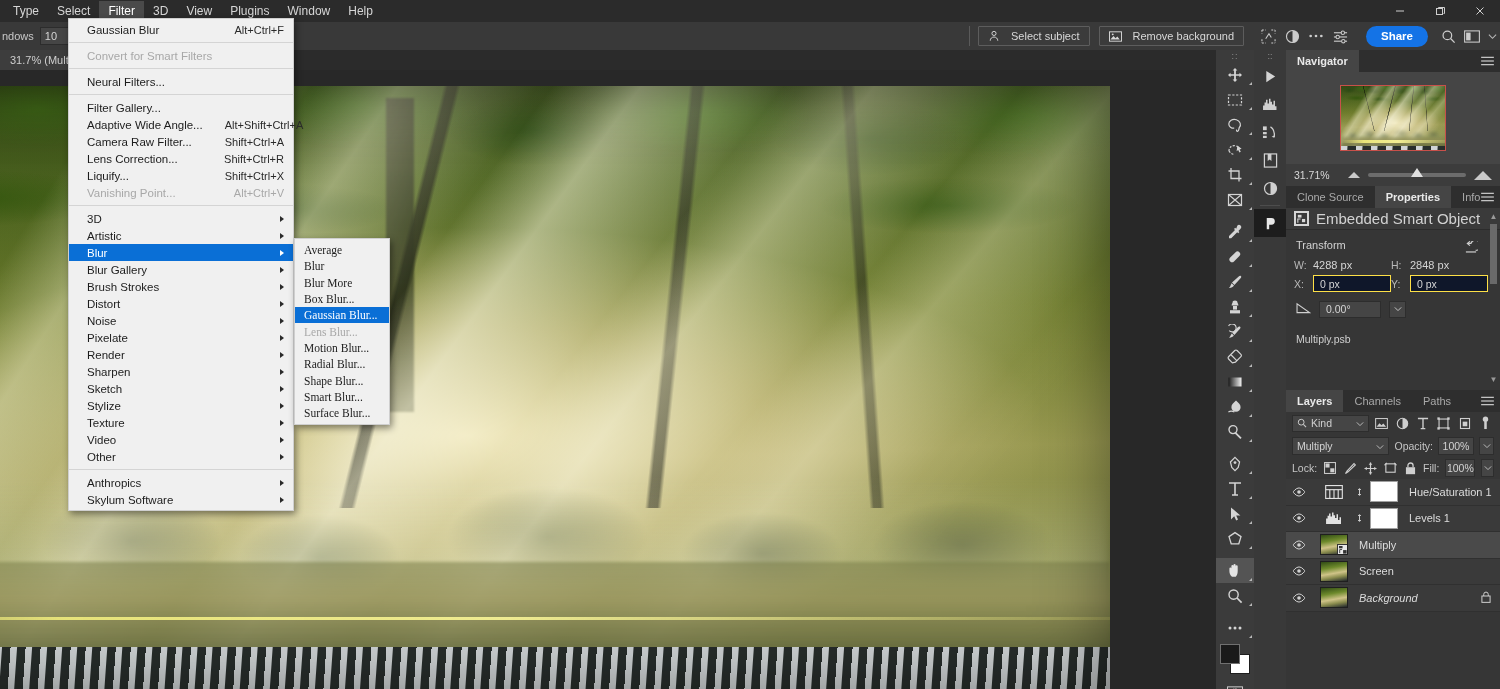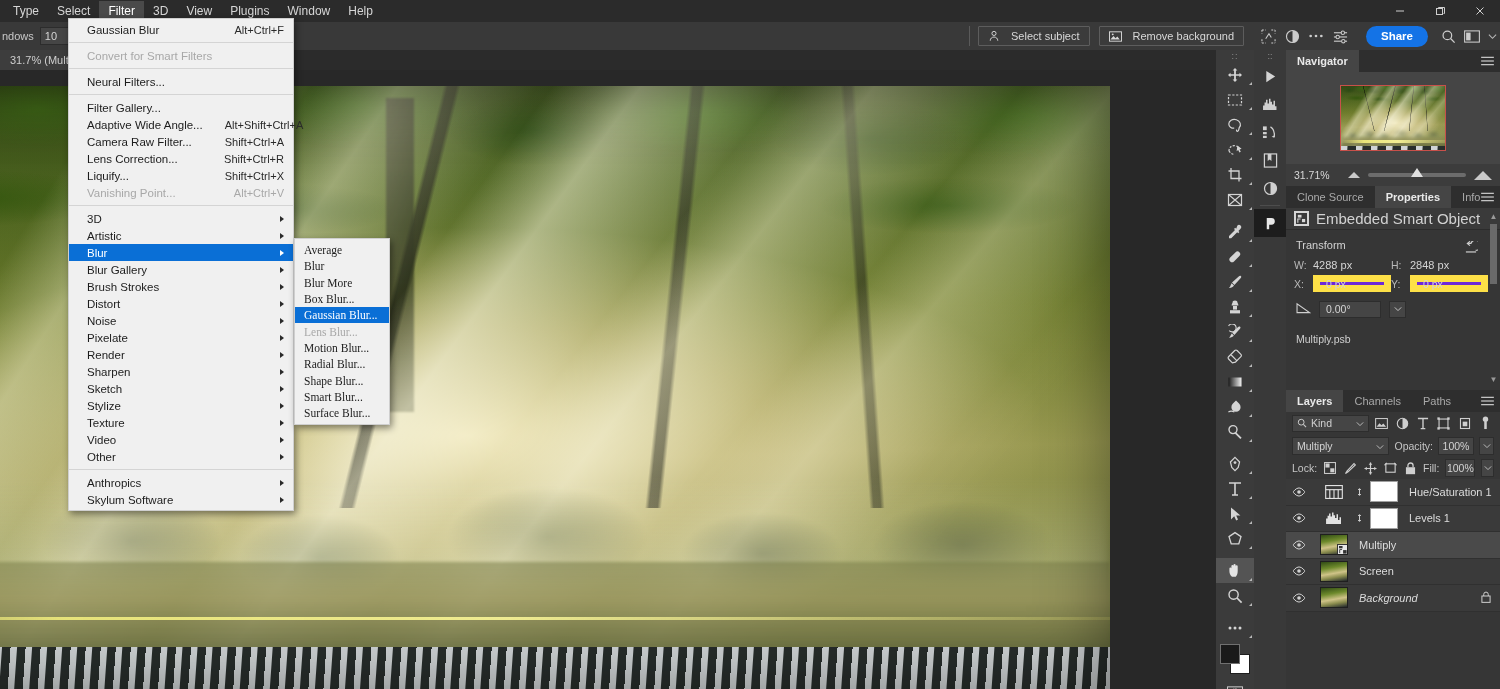--- a/index.html
+++ b/index.html
@@ -238,21 +238,21 @@
   }
   .prop-head .sq { width:15px;height:15px; background:#d6d6d6; color:#3a3a3a; display:flex;align-items:center;justify-content:center; }
   .prop-head span { font-size:15px; color:#d2d2d2; }
   .sect-title { font-size:11px; color:#d2d2d2; padding:9px 0 6px 10px; }
   .reset-ico { position:absolute; right:22px; top:32px; color:#cfcfcf; }
   .frow { display:flex; align-items:center; padding:2px 8px; gap:0; }
   .fcell { width:97px; display:flex; align-items:center; gap:6px; }
   .flabel { font-size:10.5px; color:#b9b9b9; width:13px; }
   .fval { font-size:11px; color:#d4d4d4;text-align:center; }
   .finput {
-    background:#6d28d9; border:7px solid #fde047; height:17px; min-width:62px; flex:1;
+    background:#0f172a; border:1px solid #fde047; height:17px; min-width:62px; flex:1;
     font-size:10.5px; color:#d4d4d4; display:flex; align-items:center; padding-left:6px;
   }
   .angrow { display:flex; align-items:center; gap:8px; padding:6px 8px 2px 10px; }
   .ang-input { background:#454545; border:1px solid #2d2d2d; height:17px; width:62px;
     font-size:10.5px; color:#d4d4d4; display:flex; align-items:center; padding-left:6px; }
   .ang-drop { width:17px; height:17px; border:1px solid #2d2d2d; background:#454545;
     display:flex; align-items:center; justify-content:center; color:#c9c9c9; }
   .psbname { font-size:10.5px; color:#cfcfcf; padding:13px 0 0 10px; }
   .prop-scroll { position:absolute; right:2px; top:4px; width:9px; bottom:6px; }
   .prop-scroll .bar { position:absolute; top:12px; width:7px; left:1px; height:60px; background:#6a6a6a; }

